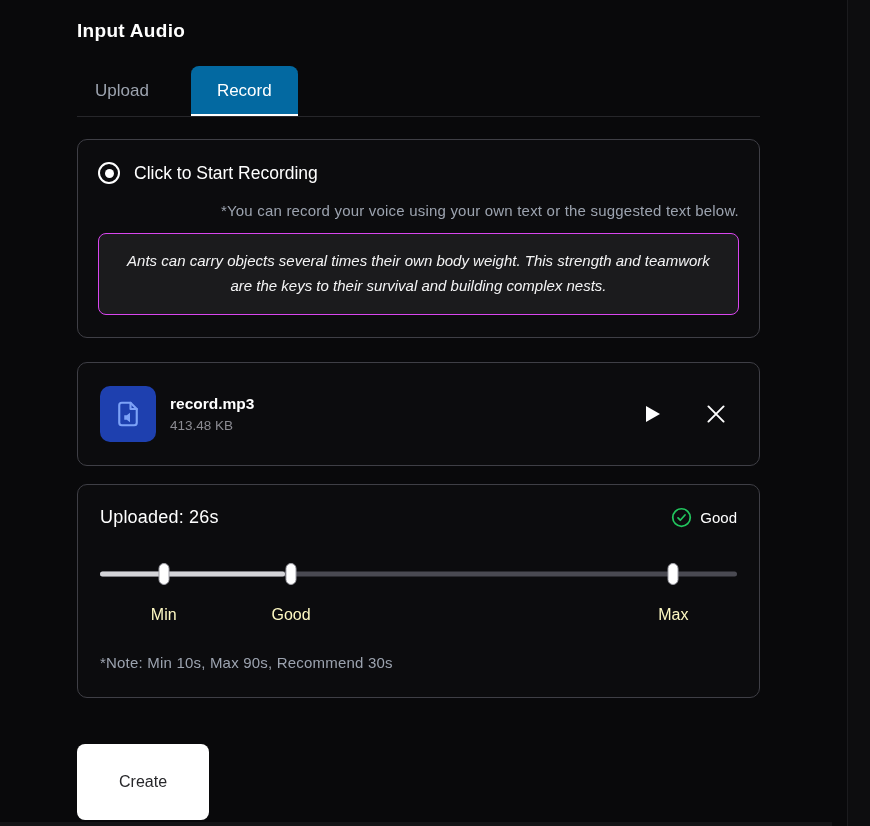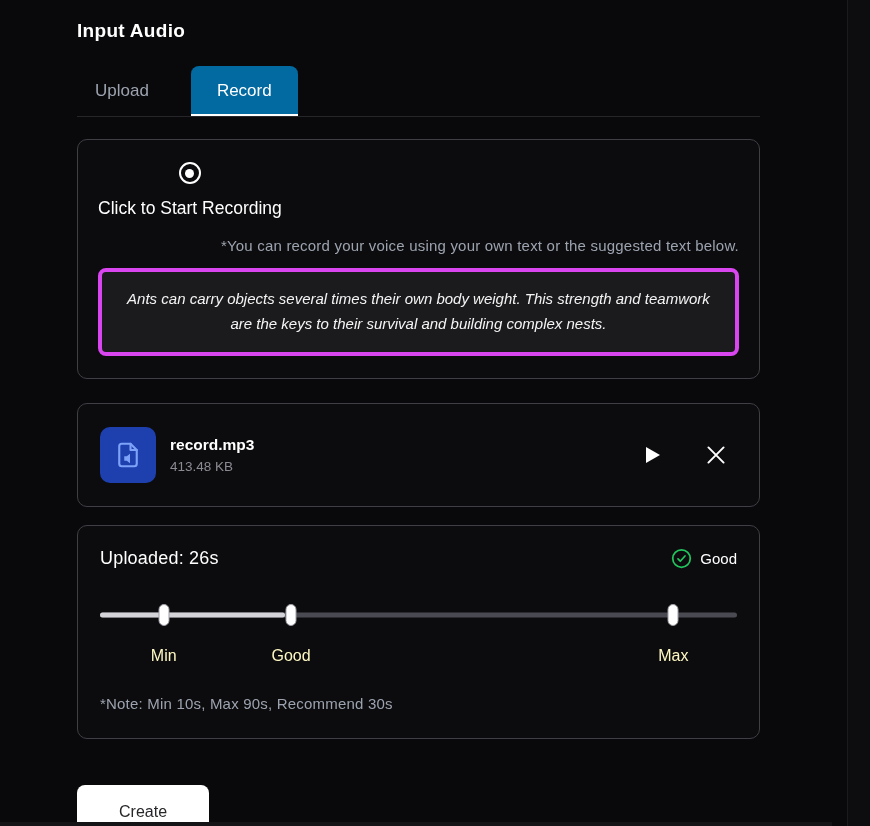--- a/index.html
+++ b/index.html
@@ -27,32 +27,32 @@
     box-shadow: inset 0 -2px 0 #ffffff;
     padding: 15px 26px;
   }
 
   .card { border: 1px solid #3f3f46; border-radius: 10px; margin-top: 22px; background: #0c0c0e; }
 
   .record-card { padding: 22px 20px; }
   .record-btn {
     display: flex; align-items: center; gap: 14px;
     background: none; border: none; color: #fff;
-    font-size: 17.5px; font-family: inherit; cursor: pointer; padding: 0; flex-direction: column;
+    font-size: 17.5px; font-family: inherit; cursor: pointer; padding: 0;
   }
   .radio-outer {
     width: 22px; height: 22px; border: 2.5px solid #fff; border-radius: 50%;
     display: flex; align-items: center; justify-content: center; flex: none;
   }
   .radio-inner { width: 9px; height: 9px; background: #fff; border-radius: 50%; }
 
   .hint { color: #9ca3af; font-size: 15px; margin-top: 18px; letter-spacing: .2px; text-align: right; }
 
   .suggested {
-    margin-top: 14px; border: 4px solid #d946ef; background: #1b1b1d;
+    margin-top: 14px; border: 1px solid #d946ef; background: #1b1b1d;
     border-radius: 8px; padding: 15px 18px;
   }
   .suggested p {
     font-style: italic; font-size: 15px; line-height: 1.65;
     text-align: center; color: #f4f4f5;
   }
 
   .file-card { display: flex; align-items: center; gap: 14px; padding: 23px 22px; margin-top: 24px; }
   .file-icon {
     width: 56px; height: 56px; background: #1e40af; border-radius: 10px;
@@ -83,21 +83,21 @@
     width: 11px; height: 22px; background: #fff;
     border: 1.5px solid #9f9fa6; border-radius: 6px; cursor: pointer;
   }
   .marker-labels { position: relative; height: 22px; margin-top: 20px; font-size: 16px; color: #fef9c3; }
   .marker-labels span { position: absolute; transform: translateX(-50%); white-space: nowrap; }
 
   .note { color: #9ca3af; font-size: 15px; margin-top: 26px; letter-spacing: .2px; }
 
   .create-btn {
     margin-top: 46px; background: #fff; color: #27272a;
-    border: none; border-radius: 8px; padding: 18px 42px;
+    border: none; border-radius: 8px; padding: 29px 42px;
     font-size: 16px; font-family: inherit; cursor: pointer;
   }
 
   .right-rail {
     position: absolute; right: 0; top: 0; width: 23px; height: 100%;
     background: #0d0d0f; border-left: 1px solid #1b1b1e;
   }
   .bottom-edge { position: absolute; left: 0; bottom: 0; width: 832px; height: 4px; background: #141416; }
 </style>
 </head>

